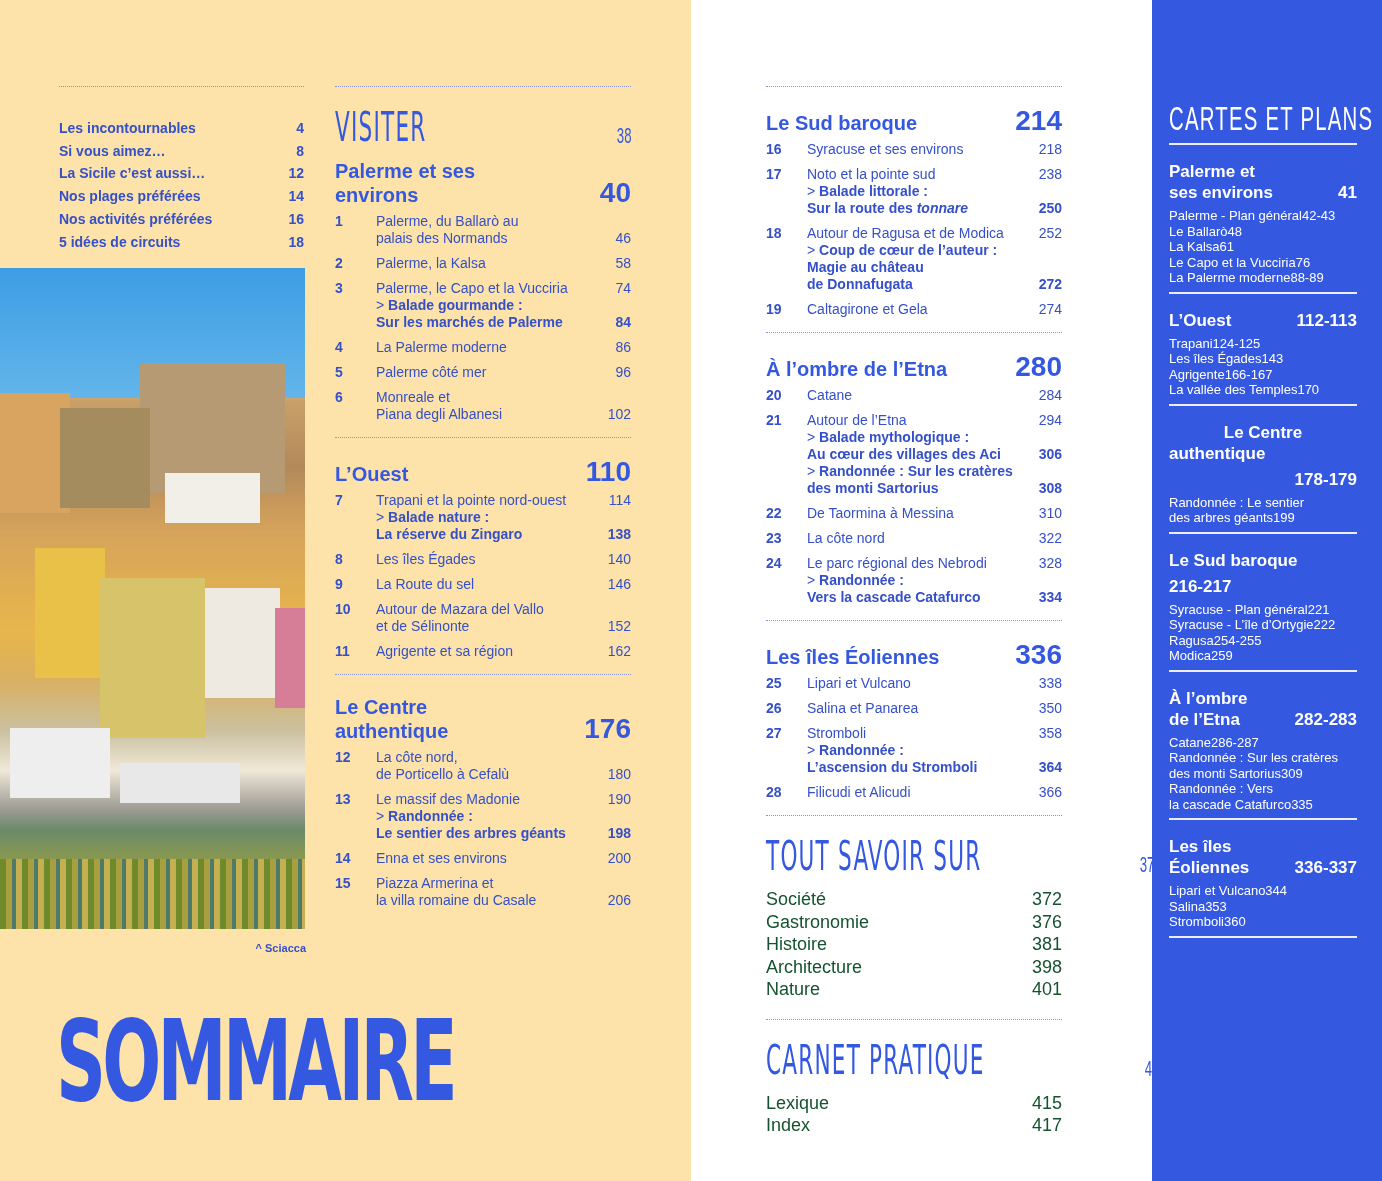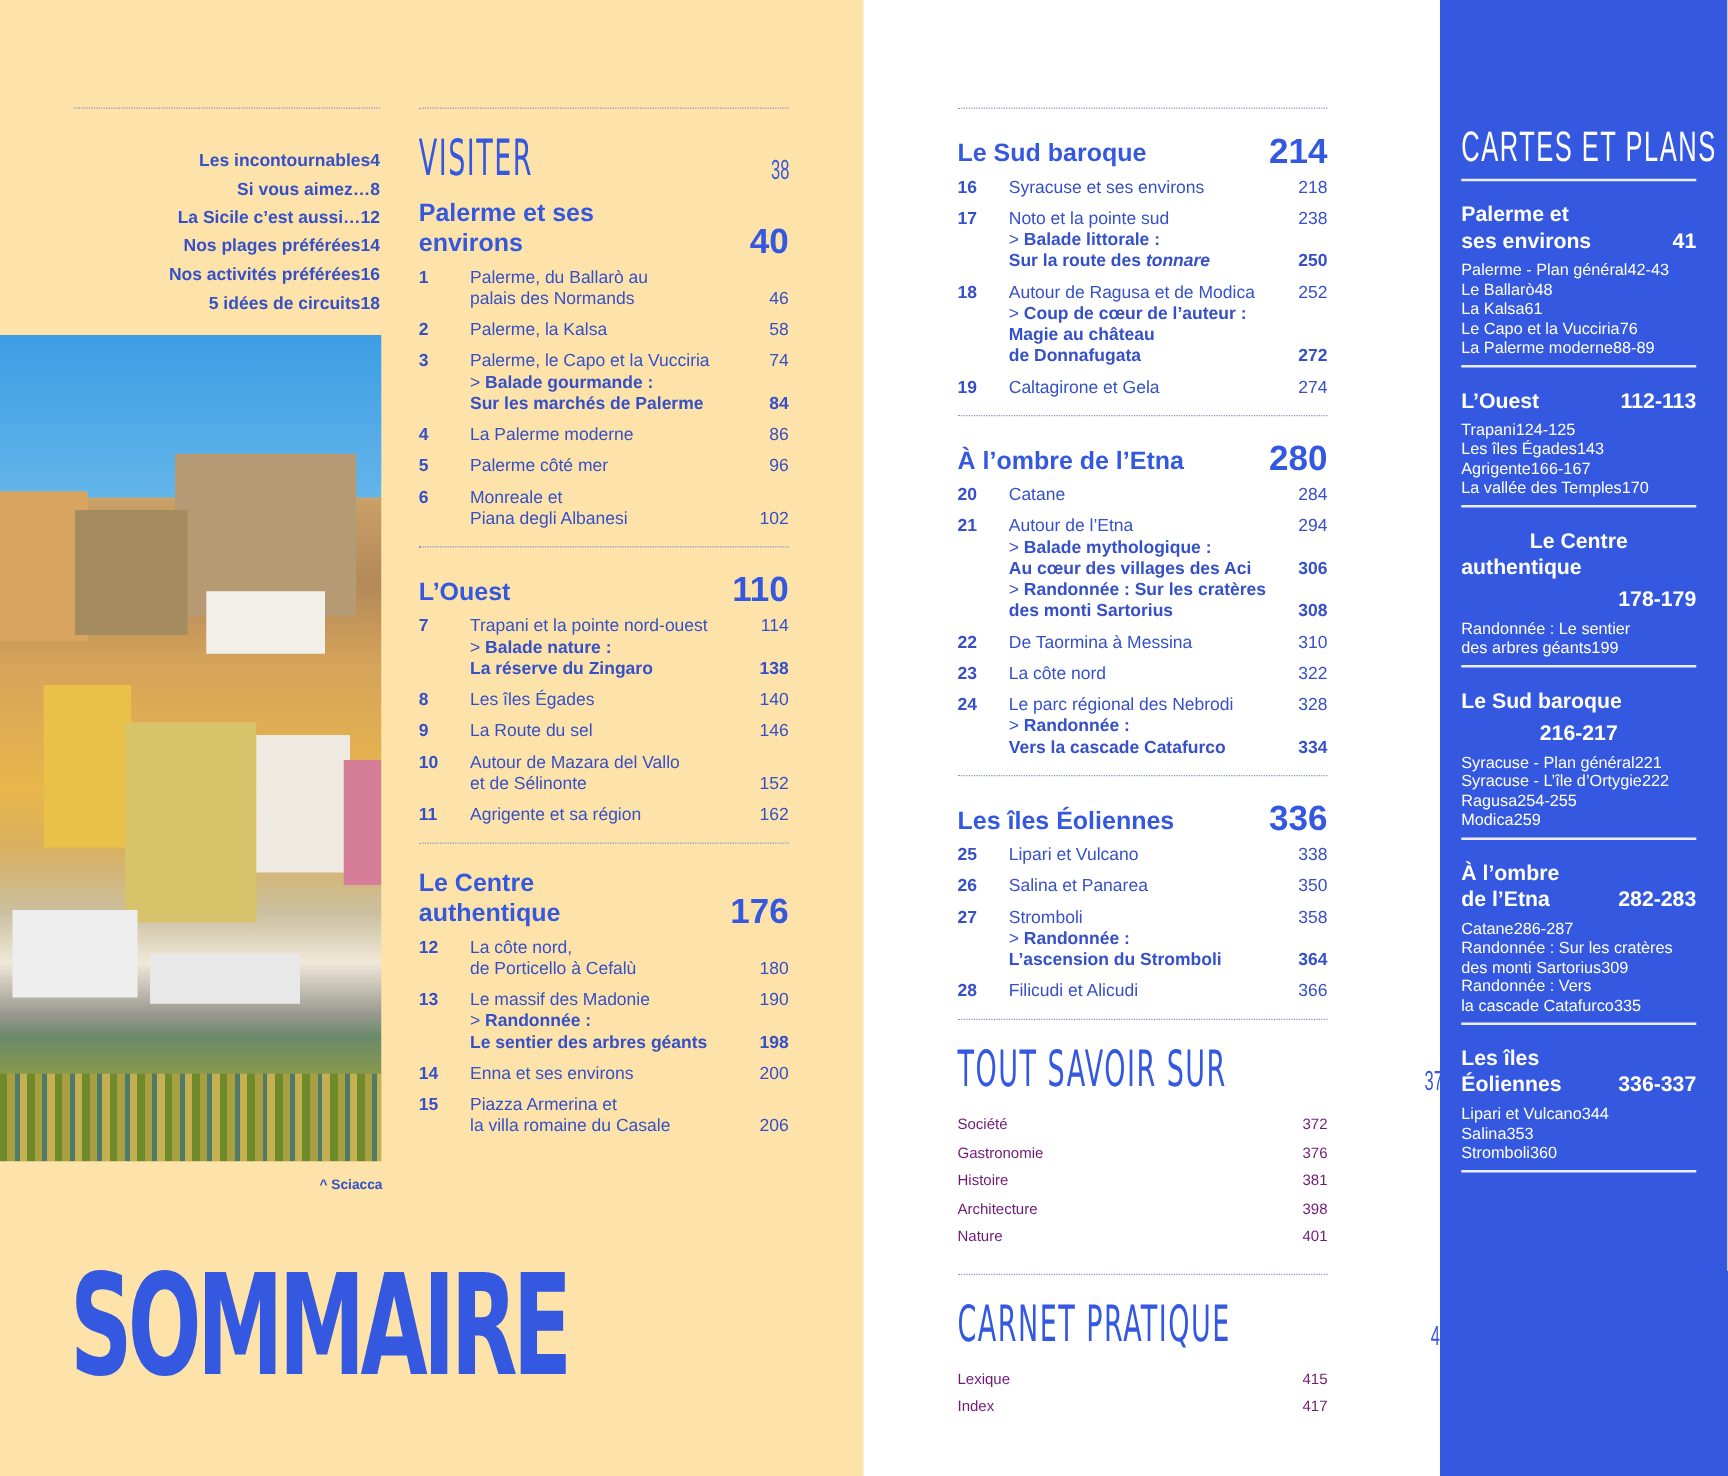--- a/index.html
+++ b/index.html
@@ -8,21 +8,21 @@
 
   .page-left { position: absolute; left: 0; top: 0; width: 691px; height: 1181px; background: #fde3a9; }
   .page-right { position: absolute; left: 691px; top: 0; width: 461px; height: 1181px; background: #ffffff; }
   .blue-panel { position: absolute; left: 1152px; top: 0; width: 230px; height: 1181px; background: #3458e0; color: #ffffff; }
 
   .dotted { border-top: 1px dotted #8a93c8; height: 0; }
 
   
   .intro { position: absolute; left: 59px; top: 86px; width: 245px; }
   .intro .dotted { margin-bottom: 30px; }
-  .intro-row { display: flex; justify-content: flex-end; font-weight: bold; font-size: 14px; line-height: 22.7px; color: #3550c8; }
+  .intro-row { display: flex; justify-content: space-between; font-weight: bold; font-size: 14px; line-height: 22.7px; color: #3550c8; }
 
   
   .photo { position: absolute; left: 0; top: 268px; width: 305px; height: 661px; overflow: hidden;
     background:
       linear-gradient(180deg, #4aa3e6 0%, #5fb1ea 18%, transparent 18%),
       linear-gradient(180deg, transparent 17%, #c9a067 20%, #b3895a 30%, #d6a45a 40%, #e8b64b 55%, #d9b060 62%, #cbc0a0 70%, #f0e8d8 76%, #9c9a92 82%, #6a8a6a 85%, #8d9a4a 90%, #a6a23a 100%);
   }
   .photo .sky { position: absolute; left: 0; top: 0; width: 100%; height: 130px; background: linear-gradient(180deg, #3d9de4, #63b5ea); }
   .photo .bld { position: absolute; }
   .photo .water { position: absolute; left: 0; bottom: 0; width: 100%; height: 70px; background: repeating-linear-gradient(90deg, #6f8a2a 0 6px, #a8a040 6px 12px, #4e7a6a 12px 16px, #c4b050 16px 22px); }
@@ -46,21 +46,21 @@
 
   .entry { display: flex; font-size: 14px; line-height: 17px; margin-bottom: 8px; color: #3550c8; }
   .entry-num { width: 41px; font-weight: bold; flex-shrink: 0; }
   .entry-body { flex: 1; }
   .entry-line { display: flex; justify-content: space-between; }
   .entry-line .pg { text-align: right; min-width: 30px; }
   .sub { font-weight: bold; }
   .sub .pg { font-weight: bold; }
   .sub-prefix { font-weight: normal; }
 
-  .simple-row { display: flex; justify-content: space-between; font-size: 12px; line-height: 22.5px; color: #701a75; }
+  .simple-row { display: flex; justify-content: space-between; font-size: 18px; line-height: 22.5px; color: #14532d; }
 
   
   .bp-inner { position: absolute; left: 17px; top: 99px; width: 188px; }
   .bp-title { font-size: 34px; color: #fff; transform: scaleX(0.6); transform-origin: left bottom; white-space: nowrap; line-height: 38px; letter-spacing: 2px; }
   .bp-rule { border-top: 2px solid #ffffff; opacity: 0.9; margin: 6px 0 16px; }
   .bp-section { }
   .bp-head { display: flex; justify-content: space-between; align-items: flex-end; font-weight: bold; font-size: 17px; line-height: 21px; margin-bottom: 5px; }
   .bp-row { display: flex; justify-content: flex-start; font-size: 13px; line-height: 15.5px; }
 </style>
 </head>
@@ -643,21 +643,21 @@
           <div class="bp-row">
             <span>des arbres géants</span>
             <span>199</span>
           </div>
         </div>
         <div class="bp-rule"></div>
         <div class="bp-section">
           <div class="bp-head">
             <span>Le Sud baroque</span>
           </div>
-          <div class="bp-head" style="justify-content: center;">
+          <div class="bp-head" style="justify-content: flex-start;">
             <span>216-217</span>
           </div>
           <div class="bp-row">
             <span>Syracuse - Plan général</span>
             <span>221</span>
           </div>
           <div class="bp-row">
             <span>Syracuse - L’île d’Ortygie</span>
             <span>222</span>
           </div>

